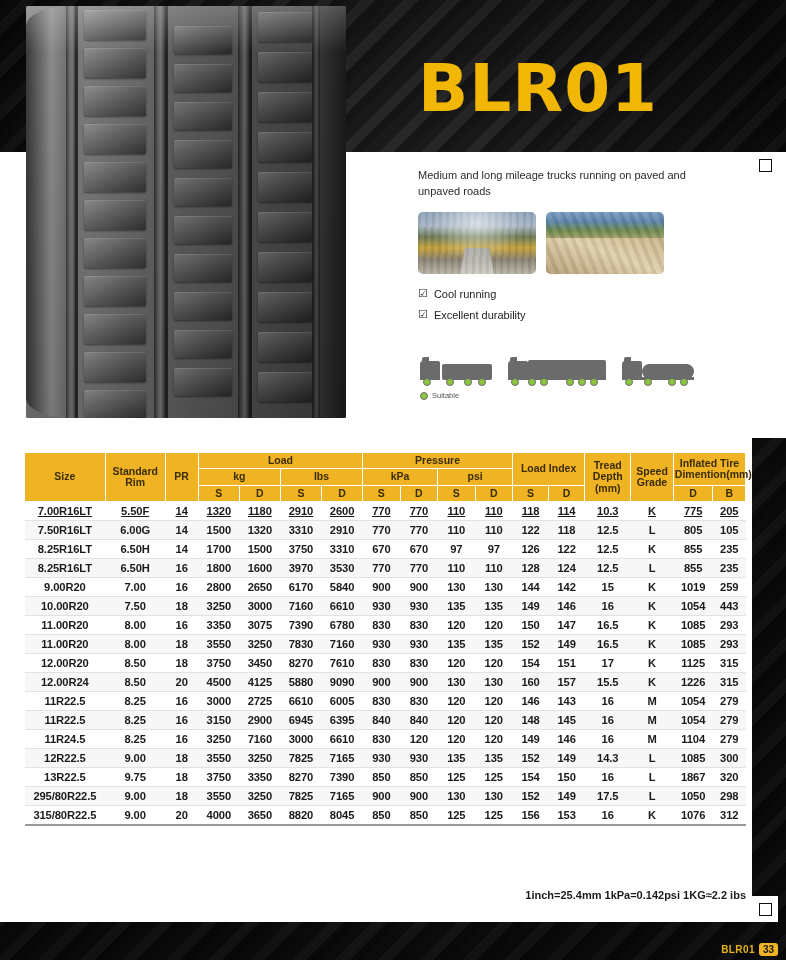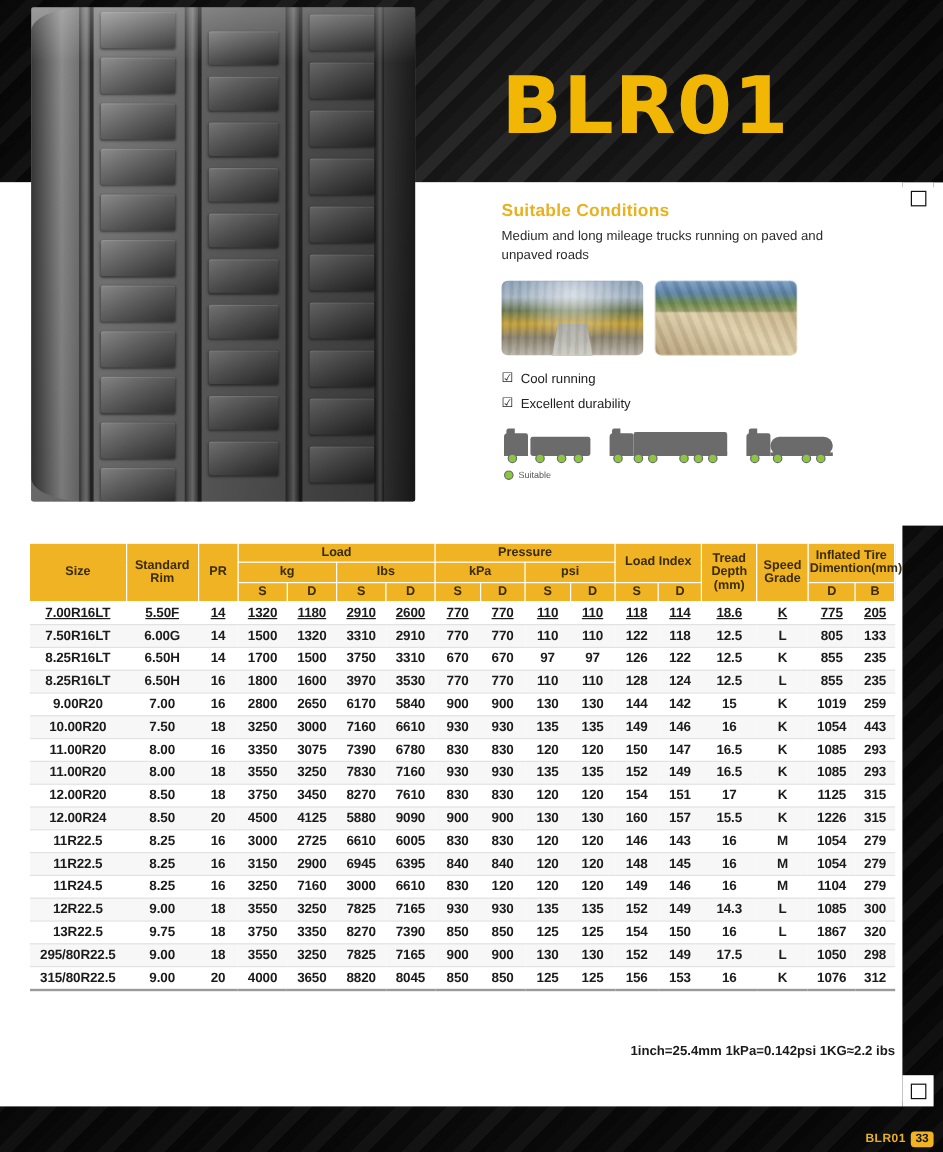--- a/index.html
+++ b/index.html
@@ -223,21 +223,21 @@
     border-bottom: 1px solid #e2e2e2;
     font-weight: bold;
     letter-spacing: -0.1px;
   }
   tbody tr:nth-child(even) td { background: #f7f7f7; }
   tbody tr:first-child td { border-top: 1.6px solid #cfcfcf; text-decoration: underline; }
   tbody tr:last-child td { border-bottom: 2px solid #9a9a9a; }
   td.size-col { text-align: center; }
 
   .footnote {
-    position: absolute; right: 40px; top: 870px;
+    position: absolute; right: 40px; top: 889px;
     font-size: 11px; font-weight: bold; color: #1b1b1b;
   }
 
   
   .bottom-badge {
     position: absolute; right: 8px; bottom: 4px;
     display: flex; align-items: center; gap: 4px;
   }
   .badge-name {
     font-size: 10px; font-weight: bold; color: #E8B21E;
@@ -312,21 +312,20 @@
 
       <div class="tire-shoulder-l"></div>
       <div class="tire-shoulder-r"></div>
       <div class="tire-top-fade"></div>
     </div>
   </div>
 
   <div class="product-title">BLR01</div>
 
   <div class="sc-block">
-    <div class="sc-title">Suitable Conditions</div>
     <div class="sc-desc">Medium and long mileage trucks running on paved and unpaved roads</div>
     <div class="sc-photos">
       <div class="photo photo-paved"></div>
       <div class="photo photo-unpaved"></div>
     </div>
     <div class="features">
       <div class="feature-row">
         <span class="check-icon">☑</span>
         <span>Cool running</span>
       </div>
@@ -434,21 +433,21 @@
             <td>1320</td>
             <td>1180</td>
             <td>2910</td>
             <td>2600</td>
             <td>770</td>
             <td>770</td>
             <td>110</td>
             <td>110</td>
             <td>118</td>
             <td>114</td>
-            <td>18.6</td>
+            <td>10.3</td>
             <td>K</td>
             <td>775</td>
             <td>205</td>
           </tr>
           <tr>
             <td class="size-col">7.50R16LT</td>
             <td>6.00G</td>
             <td>14</td>
             <td>1500</td>
             <td>1320</td>
@@ -456,21 +455,21 @@
             <td>2910</td>
             <td>770</td>
             <td>770</td>
             <td>110</td>
             <td>110</td>
             <td>122</td>
             <td>118</td>
             <td>12.5</td>
             <td>L</td>
             <td>805</td>
-            <td>133</td>
+            <td>105</td>
           </tr>
           <tr>
             <td class="size-col">8.25R16LT</td>
             <td>6.50H</td>
             <td>14</td>
             <td>1700</td>
             <td>1500</td>
             <td>3750</td>
             <td>3310</td>
             <td>670</td>

